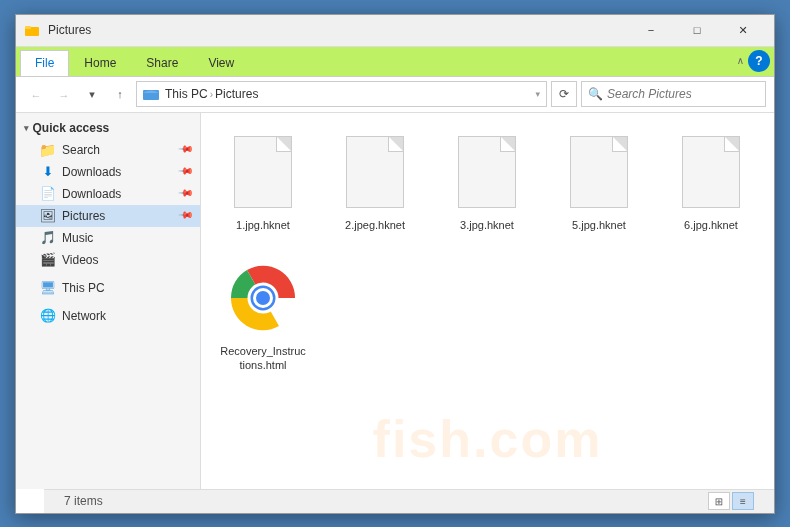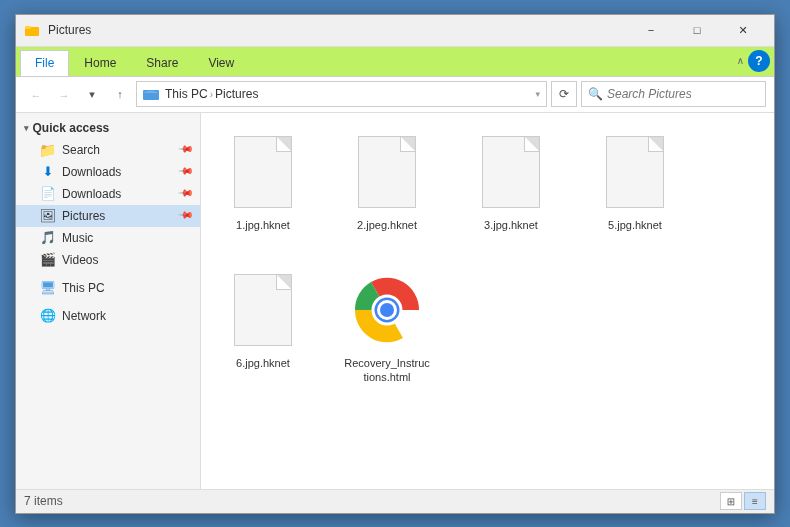--- a/index.html
+++ b/index.html
@@ -268,21 +268,21 @@
     .file-area {
       flex: 1;
       background: #fff;
       padding: 8px;
       overflow-y: auto;
       position: relative;
     }
     .file-grid {
       display: flex;
       flex-wrap: wrap;
-      gap: 24px;
+      gap: 12px;
       padding: 4px;
     }
     .file-item {
       width: 100px;
       display: flex;
       flex-direction: column;
       align-items: center;
       padding: 6px 4px;
       cursor: pointer;
       border: 1px solid transparent;
@@ -338,22 +338,23 @@
       line-height: 1.3;
       max-width: 96px;
     }
     
     .status-bar {
       height: 24px;
       background: #f0f0f0;
       border-top: 1px solid #ddd;
       display: flex;
       align-items: center;
-      padding: 0 8px;
+      padding: 0 20px;
       justify-content: space-between;
+      margin-left: 28px;
     }
     .status-text {
       font-size: 12px;
       color: #555;
     }
     .view-btns {
       display: flex;
       gap: 2px;
     }
     .view-btn {
@@ -546,20 +547,21 @@
               <circle cx="34" cy="34" r="7" fill="#4285F4"></circle>
 
               <circle cx="34" cy="34" r="14" fill="none" stroke="white" stroke-width="3"></circle>
             </svg>
           </div>
           <span class="file-name">Recovery_Instruc<br>tions.html</span>
         </div>
 
       </div>
 
+      <div class="watermark">fish.com</div>
     </div>
   </div>
 
   <div class="status-bar">
     <span class="status-text">7 items</span>
     <div class="view-btns">
       <div class="view-btn">⊞</div>
       <div class="view-btn active">≡</div>
     </div>
   </div>

